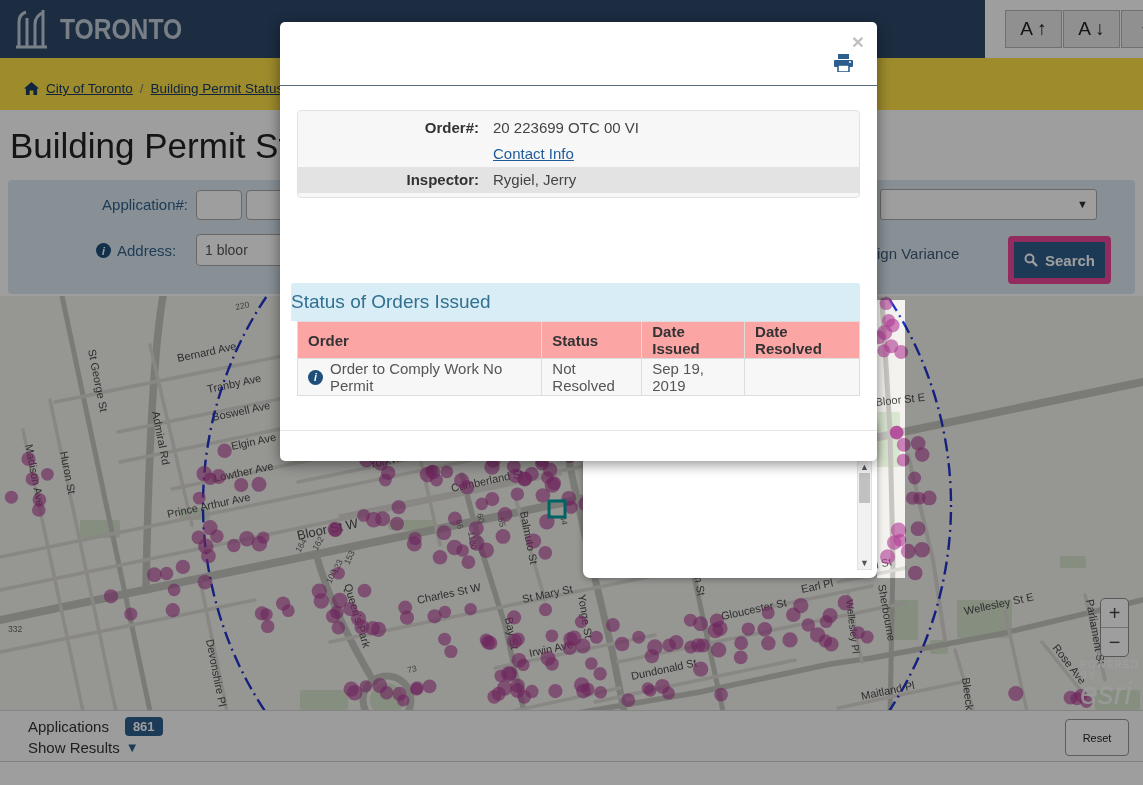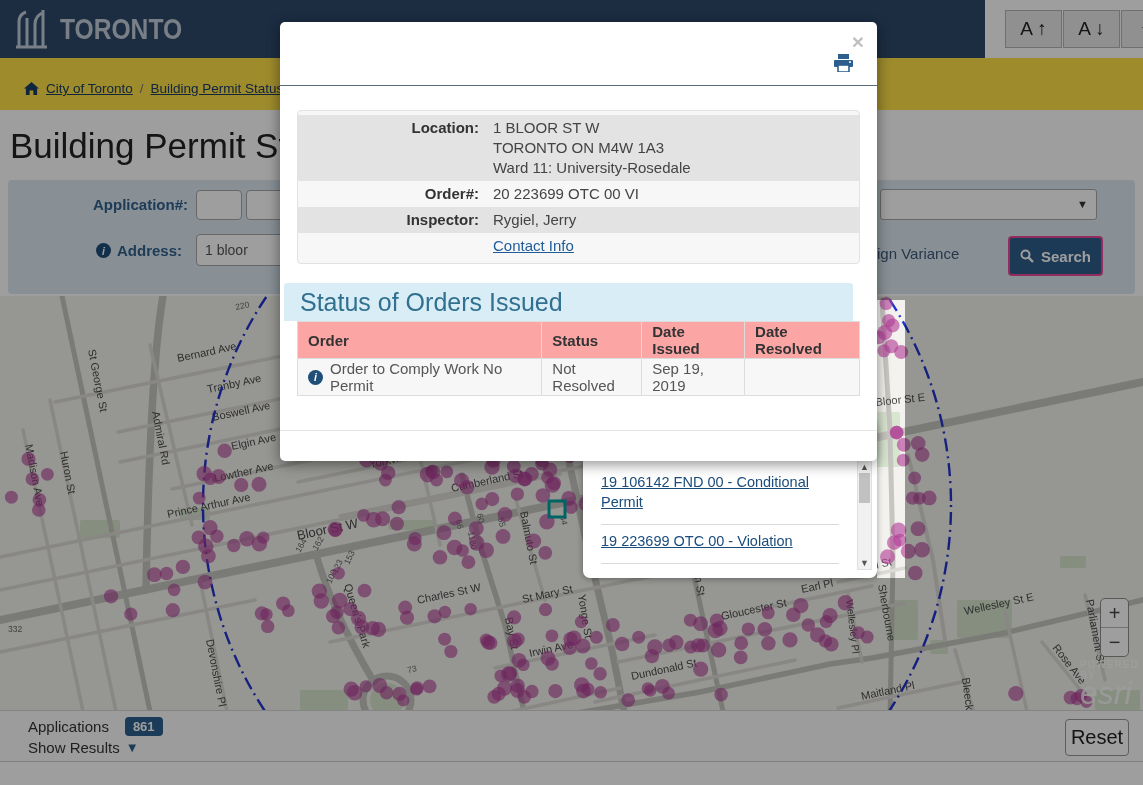--- a/index.html
+++ b/index.html
@@ -14,46 +14,46 @@
             font-size:19px;color:#222;display:flex;align-items:center;justify-content:center;box-sizing:border-box;}
   
   #crumb-bar{left:0;top:58px;width:1143px;height:52px;background:#fde047;z-index:4;}
   #crumb{left:24px;top:23px;font-size:13.5px;color:#1a3c64;display:flex;align-items:center;gap:7px;}
   #crumb a{color:#1a3c64;text-decoration:underline;cursor:pointer;white-space:nowrap;}
   #crumb .sep{color:#777;text-decoration:none;}
   
   #page-title{left:10px;top:126px;font-size:35px;color:#222;white-space:nowrap;z-index:3;}
   
   #search-panel{left:8px;top:180px;width:1127px;height:114px;background:#dbe8f3;border-radius:4px;z-index:3;}
-  .f-label{font-size:15px;font-weight:bold;color:#31618c;white-space:nowrap;}
+  .f-label{font-size:15px;font-weight:normal;color:#31618c;white-space:nowrap;}
   .t-input{background:#fff;border:1px solid #a9a9a9;border-radius:4px;box-sizing:border-box;
            font-size:14px;color:#555;padding:0 8px;font-family:"Liberation Sans",sans-serif;}
   #type-select{left:872px;top:9px;width:217px;height:31px;background:#fff;border:1px solid #a9a9a9;border-radius:3px;box-sizing:border-box;}
   #type-select .caret{position:absolute;right:8px;top:8px;font-size:11px;color:#333;}
-  #search-btn{left:1000px;top:56px;width:91px;height:36px;background:#2e5c8c;border:2px solid #ec4899;border-radius:4px;
+  #search-btn{left:1000px;top:56px;width:91px;height:36px;background:#2e5c8c;border:6px solid #ec4899;border-radius:4px;
               color:#fff;font-size:15px;font-weight:bold;display:flex;align-items:center;justify-content:center;gap:7px;cursor:pointer;}
   .info-dot{width:15px;height:15px;border-radius:50%;background:#1f4e79;color:#fff;font-size:10.5px;font-weight:bold;
             display:inline-flex;align-items:center;justify-content:center;font-style:italic;flex:none;}
   
   #map{left:0;top:296px;width:1143px;height:414px;background:#f3f2ee;overflow:hidden;z-index:1;}
   #map svg{position:absolute;left:0;top:0;}
   #zoom-ctl{left:1100px;top:598px;width:27px;background:#fff;border:1px solid #8f8f8f;border-radius:5px;z-index:2;overflow:hidden;}
   .zoom-cell{width:27px;height:28px;display:flex;align-items:center;justify-content:center;font-size:20px;color:#444;cursor:pointer;}
   #zoom-ctl .div{height:1px;background:#b9b9b9;}
   #esri-credit{left:1080px;top:659px;z-index:2;color:#fff;text-align:left;}
   #esri-small{font-size:10px;letter-spacing:1px;opacity:.85;font-weight:bold;}
   #esri-big{font-size:32px;font-weight:normal;font-style:italic;opacity:.8;line-height:24px;}
   
   #results-bar{left:0;top:710px;width:1143px;height:52px;background:#fcfcfc;border-top:1px solid #d5d5d5;border-bottom:1px solid #cfcfcf;z-index:3;box-sizing:border-box;}
   #apps-line{left:28px;top:6px;font-size:15px;color:#333;display:flex;align-items:center;gap:16px;}
   #apps-badge{background:#2c5f8e;color:#fff;font-weight:bold;font-size:13px;border-radius:4px;padding:2px 8px;}
   #show-results{left:28px;top:28px;font-size:15px;color:#333;display:flex;align-items:center;gap:6px;cursor:pointer;}
   #show-results .caret{color:#2c5f8e;font-size:13px;}
   #reset-btn{left:1065px;top:8px;width:62px;height:35px;background:#fff;border:1px solid #979797;border-radius:4px;
-             font-size:20px;color:#222;display:flex;align-items:center;justify-content:center;cursor:pointer;}
+             font-size:11px;color:#222;display:flex;align-items:center;justify-content:center;cursor:pointer;}
   
   #backdrop{left:0;top:0;width:1143px;height:785px;z-index:50;pointer-events:none;}
   
   #map-popup{left:583px;top:420px;width:294px;height:158px;background:#fff;border-radius:7px;
              box-shadow:0 1px 6px rgba(0,0,0,.35);z-index:60;}
   #pop-list{position:absolute;left:18px;top:46px;width:238px;}
   .pop-item{border-bottom:1px solid #d9d9d9;padding:6px 0 12px 0;}
   .pop-item a{font-size:14.5px;color:#1a4c7c;text-decoration:underline;line-height:20px;cursor:pointer;}
   #pop-scroll{position:absolute;right:5px;top:40px;width:15px;height:110px;background:#f1f1f1;border:1px solid #e0e0e0;box-sizing:border-box;}
   #pop-thumb{position:absolute;left:1px;top:12px;width:11px;height:30px;background:#c1c1c1;}
@@ -64,22 +64,22 @@
   #modal-close{position:absolute;right:13px;top:10px;font-size:21px;color:#c0c0c0;font-weight:bold;cursor:pointer;line-height:20px;}
   #modal-print{position:absolute;right:24px;top:32px;cursor:pointer;}
   #modal-hr{position:absolute;left:0;top:63px;width:597px;height:1px;background:#5a6b7a;}
   #info-panel{position:absolute;left:17px;top:88px;width:563px;background:#f7f7f7;border:1px solid #e2e2e2;border-radius:4px;
               box-sizing:border-box;padding:4px 0;}
   .i-row{display:flex;font-size:15px;line-height:20px;padding:3px 10px;}
   .i-row.striped{background:#e3e3e3;}
   .i-label{width:185px;text-align:right;font-weight:bold;color:#333;flex:none;padding-right:14px;box-sizing:border-box;}
   .i-value{color:#444;}
   .i-value a{color:#1f5b99;text-decoration:underline;cursor:pointer;}
-  #status-head{position:absolute;left:4px;top:261px;width:569px;height:38px;background:#d9edf7;color:#31708f;
-               font-size:25px;display:flex;align-items:center;padding-left:16px;box-sizing:border-box;border-radius:3px 3px 0 0;}
+  #status-head{position:absolute;left:11px;top:261px;width:569px;height:38px;background:#d9edf7;color:#31708f;
+               font-size:19px;display:flex;align-items:center;box-sizing:border-box;border-radius:3px 3px 0 0;}
   #orders-table{position:absolute;left:17px;top:299px;width:563px;border-collapse:collapse;font-size:15px;}
   #orders-table th,#orders-table td{border:1px solid #ddd;height:37px;padding:0 10px;text-align:left;box-sizing:border-box;}
   #orders-table th{color:#333;font-weight:bold;background:#fca5a5;}
   #orders-table td{color:#555;background:#f7f7f7;}
   #orders-table td .cellflex{display:flex;align-items:center;gap:7px;}
   #modal-foot-hr{position:absolute;left:0;top:408px;width:597px;height:1px;background:#e5e5e5;}
 </style>
 </head>
 <body>
 
@@ -574,66 +574,54 @@
     <span class="caret">▼</span>
   </div>
   <div class="abs" id="reset-btn">Reset</div>
 </div>
 
 <svg class="abs" id="backdrop">
   <path d="M0,0 H1143 V785 H0 Z M877,300 V578 H905 V300 Z" fill="rgba(0,0,0,0.38)" fill-rule="evenodd"></path>
 </svg>
 
 <div class="abs" id="map-popup">
-  <div id="pop-list">
-      <div class="pop-item"><a>19 106142 FND 00 - Conditional Permit</a></div>
-      <div class="pop-item"><a>19 223699 OTC 00 - Violation</a></div>
-    </div>
   <div id="pop-scroll">
     <span class="scroll-arrow" style="top:1px;">▲</span>
     <div id="pop-thumb"></div>
     <span class="scroll-arrow" style="bottom:1px;">▼</span>
   </div>
 </div>
 
 <div class="abs" id="modal">
   <span id="modal-close">×</span>
   <span id="modal-print">
     <svg width="19" height="18" viewBox="0 0 19 18">
       <rect x="4" y="0" width="11" height="5" fill="#2c5f8e"></rect>
       <rect x="0" y="6" width="19" height="7" rx="1" fill="#2c5f8e"></rect>
       <rect x="4" y="11" width="11" height="7" fill="#fff" stroke="#2c5f8e" stroke-width="1.6"></rect>
       <circle cx="16" cy="8" r="1" fill="#fff"></circle>
     </svg>
   </span>
   <div id="modal-hr"></div>
   <div id="info-panel">
-      <div class="i-row striped">
-        <div class="i-label">Location:</div>
-        <div class="i-value">
-          <div>1 BLOOR ST W</div>
-          <div>TORONTO ON M4W 1A3</div>
-          <div>Ward 11: University-Rosedale</div>
-        </div>
-      </div>
       <div class="i-row">
         <div class="i-label">Order#:</div>
         <div class="i-value">
           <div>20 223699 OTC 00 VI</div>
         </div>
       </div>
+      <div class="i-row">
+        <div class="i-label"></div>
+        <div class="i-value"><a>Contact Info</a></div>
+      </div>
       <div class="i-row striped">
         <div class="i-label">Inspector:</div>
         <div class="i-value">
           <div>Rygiel, Jerry</div>
         </div>
-      </div>
-      <div class="i-row">
-        <div class="i-label"></div>
-        <div class="i-value"><a>Contact Info</a></div>
       </div>
     </div>
   <div id="status-head">Status of Orders Issued</div>
   <table id="orders-table">
     <thead>
         <tr>
           <th style="width: 245px;">Order</th>
           <th style="width: 100px;">Status</th>
           <th style="width: 103px;">Date Issued</th>
           <th style="width: 115px;">Date Resolved</th>

